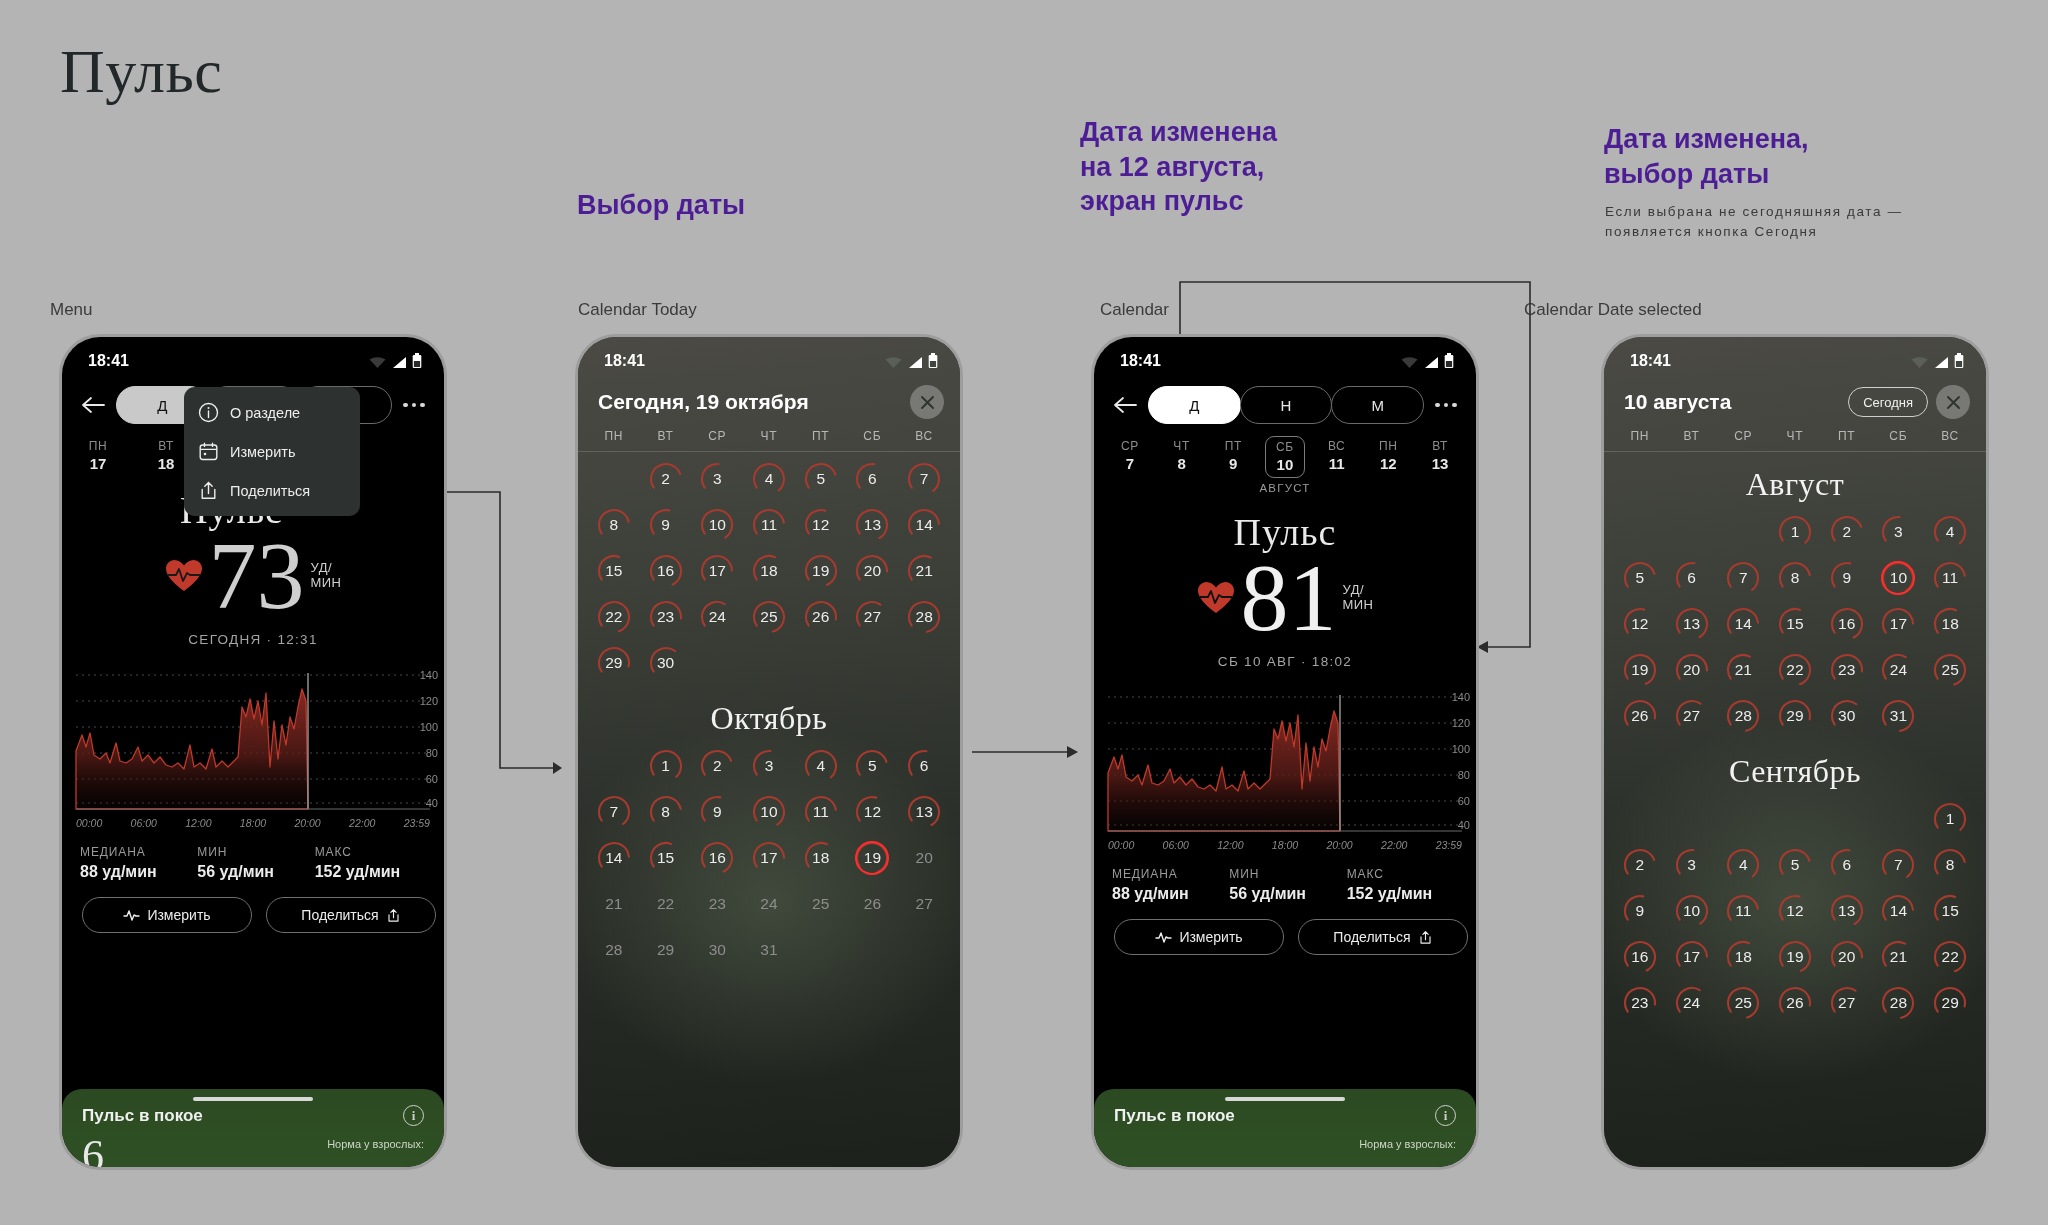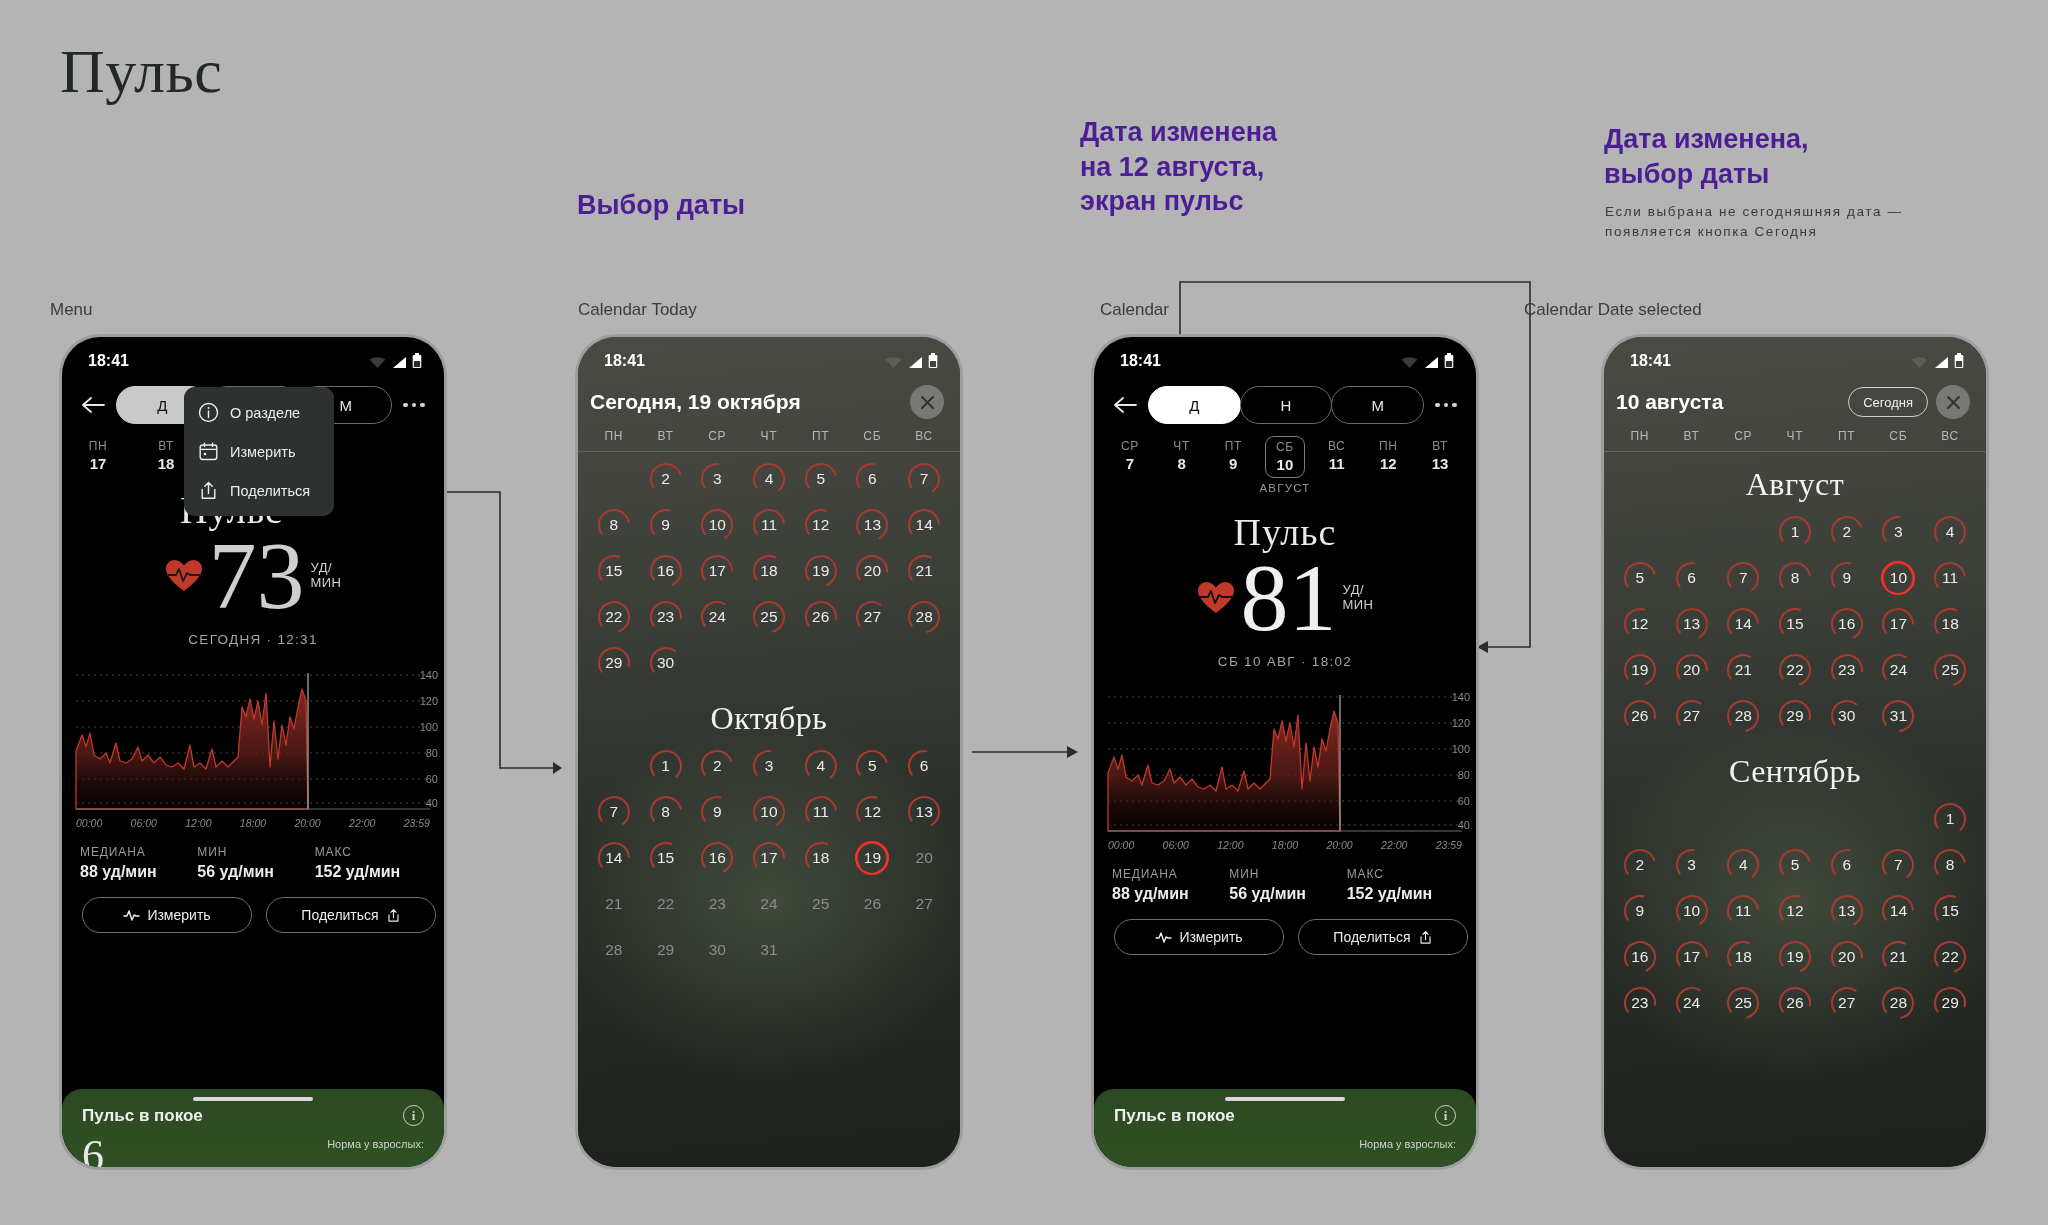--- a/index.html
+++ b/index.html
@@ -148,41 +148,41 @@
     position: absolute; left: 20px; bottom: -14px;
     font-family: "Liberation Serif", serif; font-size: 44px; color: #e8e8e8;
   }
   .homebar {
     position: absolute; left: 50%; transform: translateX(-50%); bottom: 66px;
     width: 120px; height: 4px; border-radius: 2px; background: #d8d8d8;
   }
 
   
   .ctxmenu {
-    position: absolute; left: 122px; top: 50px; width: 150px;
+    position: absolute; left: 122px; top: 50px; width: 176px;
     background: #2d3231; border-radius: 11px; padding: 6px 0;
     z-index: 30;
   }
   .ctxitem {
     display: flex; align-items: center; gap: 11px;
     padding: 9px 14px; color: #ededed; font-size: 14.5px;
   }
   .ctxitem svg { flex: none; }
 
   
   .cal-screen { background: #2e332c; }
   .cal-bg {
     position: absolute; inset: 0;
     background:
       radial-gradient(ellipse 300px 260px at 50% 68%, rgba(120,140,110,.30), transparent 70%),
       linear-gradient(175deg,#4b4a44 0%, #3c4039 30%, #2b2f29 60%, #1d211c 100%);
   }
   .cal-head {
     position: relative; display: flex; align-items: center;
-    justify-content: space-between; padding: 8px 16px 10px 12px;
+    justify-content: space-between; padding: 8px 16px 10px 20px;
   }
   .cal-title { font-size: 21px; color: #fff; font-weight: bold; }
   .closebtn {
     width: 34px; height: 34px; border-radius: 50%;
     background: rgba(190,190,190,.42);
     display: flex; align-items: center; justify-content: center;
   }
   .todaybtn {
     height: 30px; padding: 0 14px; border-radius: 15px;
     border: 1px solid #cfcfcf; color: #f0f0f0; font-size: 13px;

